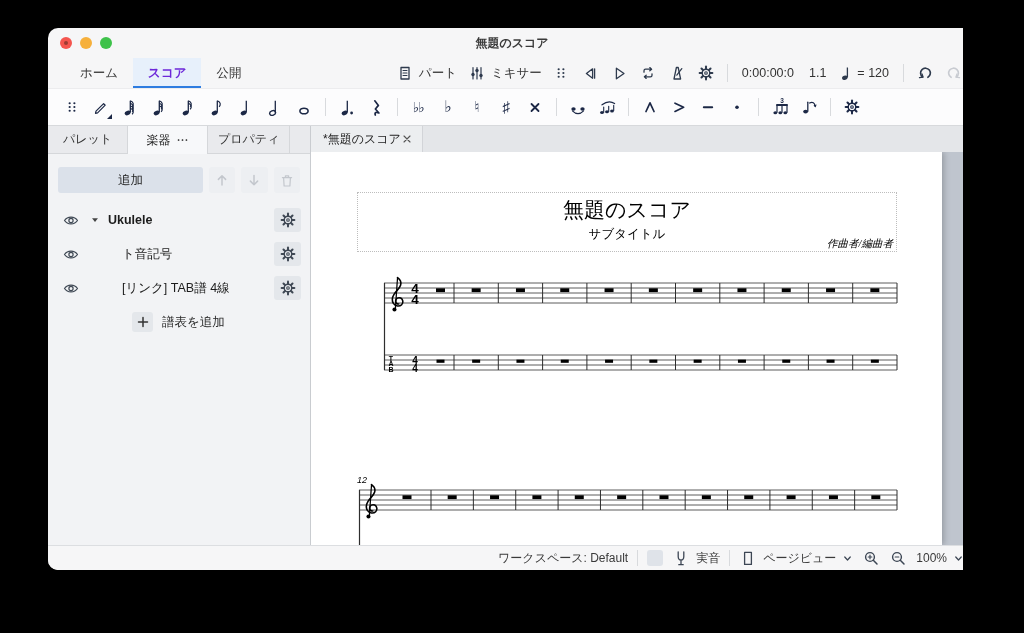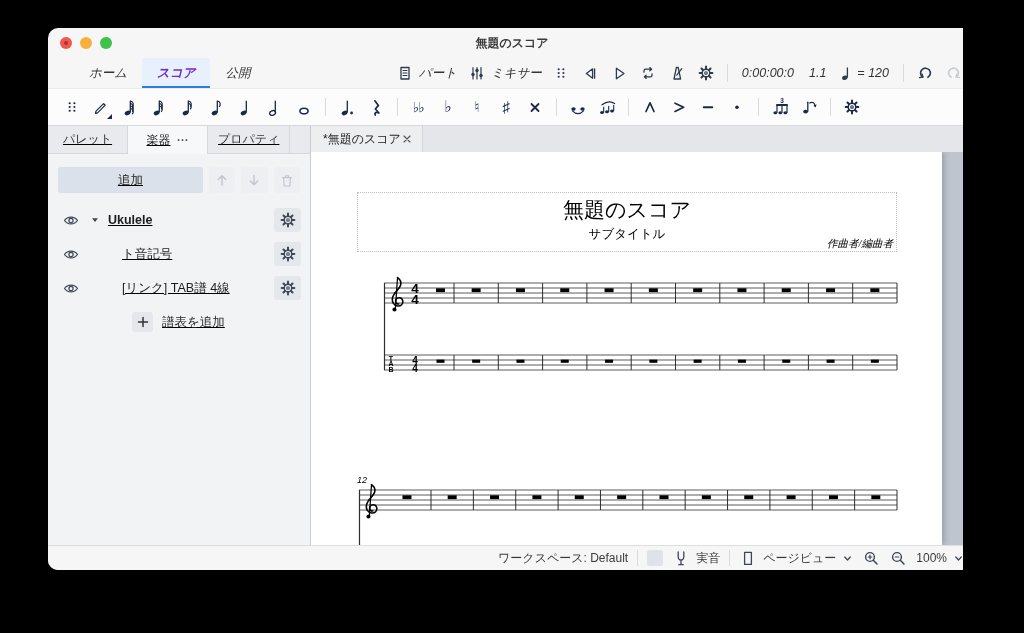--- a/index.html
+++ b/index.html
@@ -11,40 +11,40 @@
   .titlebar{position:relative;height:30px;}
   .lights{position:absolute;left:12px;top:9px;display:flex;gap:8px;}
   .light{width:12px;height:12px;border-radius:50%;position:relative;}
   .light.red{background:#f4554e;}
   .light.red::after{content:"";position:absolute;left:4px;top:4px;width:4px;height:4px;border-radius:50%;background:#9c3a32;}
   .light.yellow{background:#f6b03b;}
   .light.green{background:#3ec24a;}
   .wtitle{position:absolute;left:0;right:0;top:0;height:30px;display:flex;align-items:center;justify-content:center;font-size:12px;font-weight:700;color:#3a3a3a;}
 
   
-  .menubar{height:30px;display:flex;align-items:stretch;padding:0 8px 0 26px;font-style:italic;}
+  .menubar{height:30px;display:flex;align-items:stretch;padding:0 8px 0 17px;}
   .mtab{padding:0 15px;display:flex;align-items:center;font-size:12.5px;color:#333;cursor:default;}
   .mtab.selected{background:#e7f0fb;box-shadow:inset 0 -2px 0 #2d7ce0;color:#6d28d9;font-weight:700;}
   .transport{margin-left:auto;display:flex;align-items:center;gap:1px;}
   .tbtn{height:26px;min-width:27px;padding:0 5px;display:flex;align-items:center;justify-content:center;gap:5px;border-radius:4px;color:#2e3a4d;font-size:12.5px;position:relative;}
   .tbtn .lb{color:#333;white-space:nowrap;}
   .tbtn.disabled{color:#c8cbd1;}
   .tbtn.textitem{padding:0 7px;}
   .sepv{width:1px;height:18px;background:#d8dadd;margin:0 6px;flex:none;}
   .ic{display:flex;align-items:center;justify-content:center;}
   .ic svg{display:block;}
 
   
   .notebar{height:38px;background:#fcfcfd;border-top:1px solid #ececee;border-bottom:1px solid #d7d9dc;display:flex;align-items:center;padding:0 10px;gap:1px;}
   .nbtn{width:28px;height:29px;display:flex;align-items:center;justify-content:center;border-radius:4px;color:#1c2846;position:relative;}
   .corner{position:absolute;right:3px;bottom:3px;width:0;height:0;border-left:5px solid transparent;border-bottom:5px solid currentColor;}
 
   
   .main{position:absolute;left:0;right:0;top:98px;bottom:25px;display:flex;}
-  .leftpanel{width:263px;background:#f2f3f5;border-right:1px solid #c9ccd0;display:flex;flex-direction:column;flex:none;text-decoration:underline;}
+  .leftpanel{width:263px;background:#f2f3f5;border-right:1px solid #c9ccd0;display:flex;flex-direction:column;flex:none;}
   .ptabs{height:28px;display:flex;background:#e9eaed;border-bottom:1px solid #d5d7da;flex:none;}
   .ptab{padding:0 10px;min-width:80px;display:flex;align-items:center;justify-content:center;gap:5px;font-size:12px;color:#333;border-right:1px solid #d5d7da;}
   .ptab.selected{background:#f7f8fa;margin-bottom:-1px;color:#141414;}
   .pcontrols{padding:13px 10px 10px 10px;display:flex;gap:6px;align-items:flex-end;}
   .addbtn{width:148px;height:26px;background:#dbe1ea;border-radius:3px;display:flex;align-items:center;justify-content:center;font-size:12.5px;color:#262626;}
   .sqbtn{width:27px;height:26px;background:#edeff2;border-radius:3px;display:flex;align-items:center;justify-content:center;color:#c3c7cd;}
   .irow{height:34px;display:flex;align-items:center;padding:0 9px 0 14px;color:#3f4854;}
   .irow .lbl{font-size:12.5px;color:#1c1c1c;margin-left:6px;}
   .irow .lbl.bold{font-weight:700;}
   .irow .indent{margin-left:42px;}

